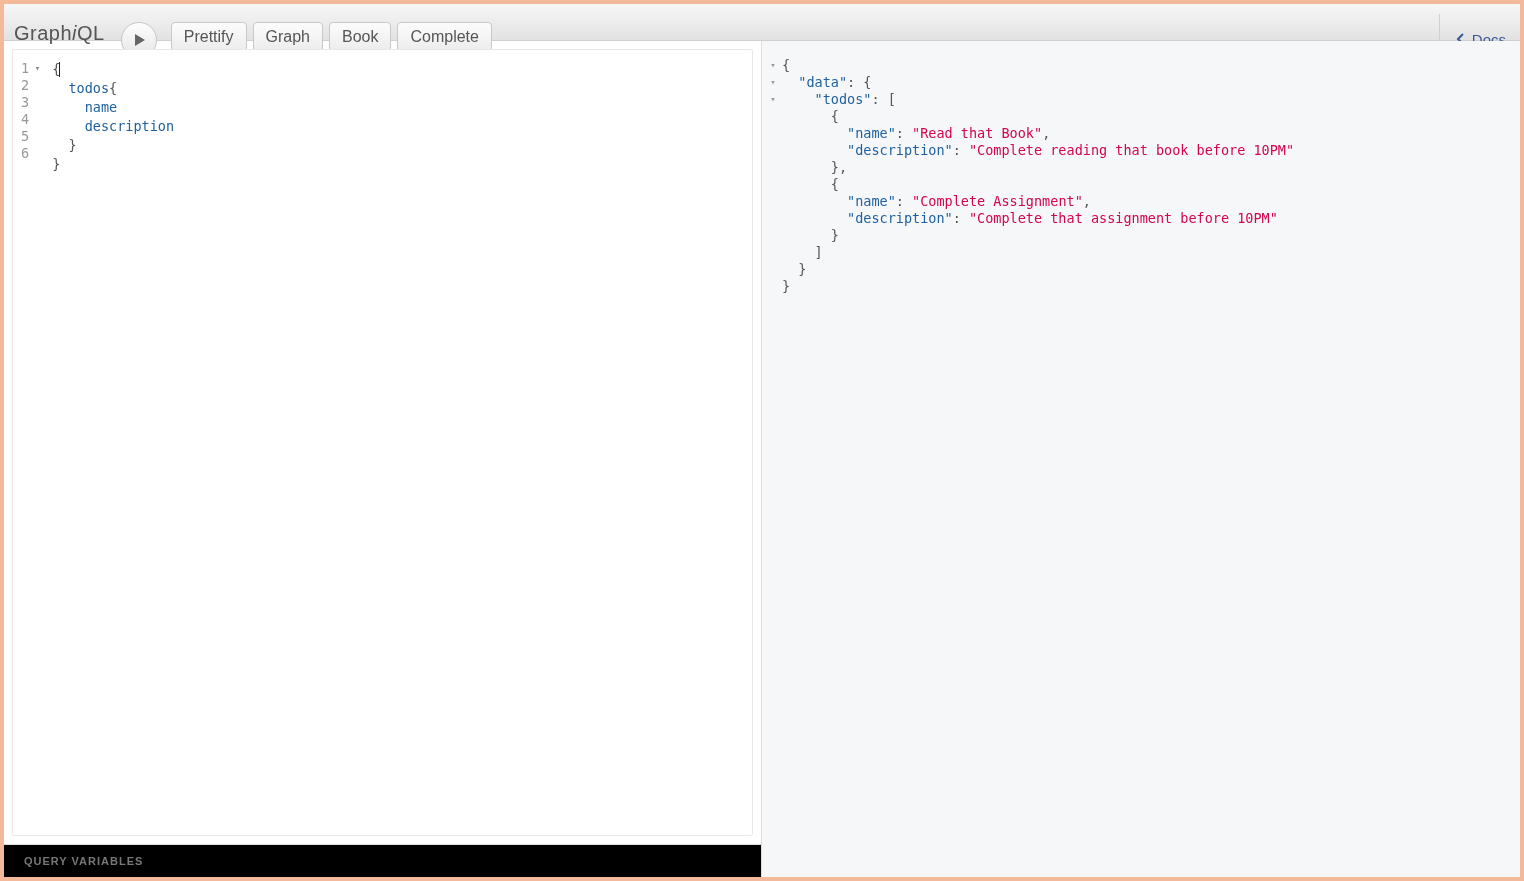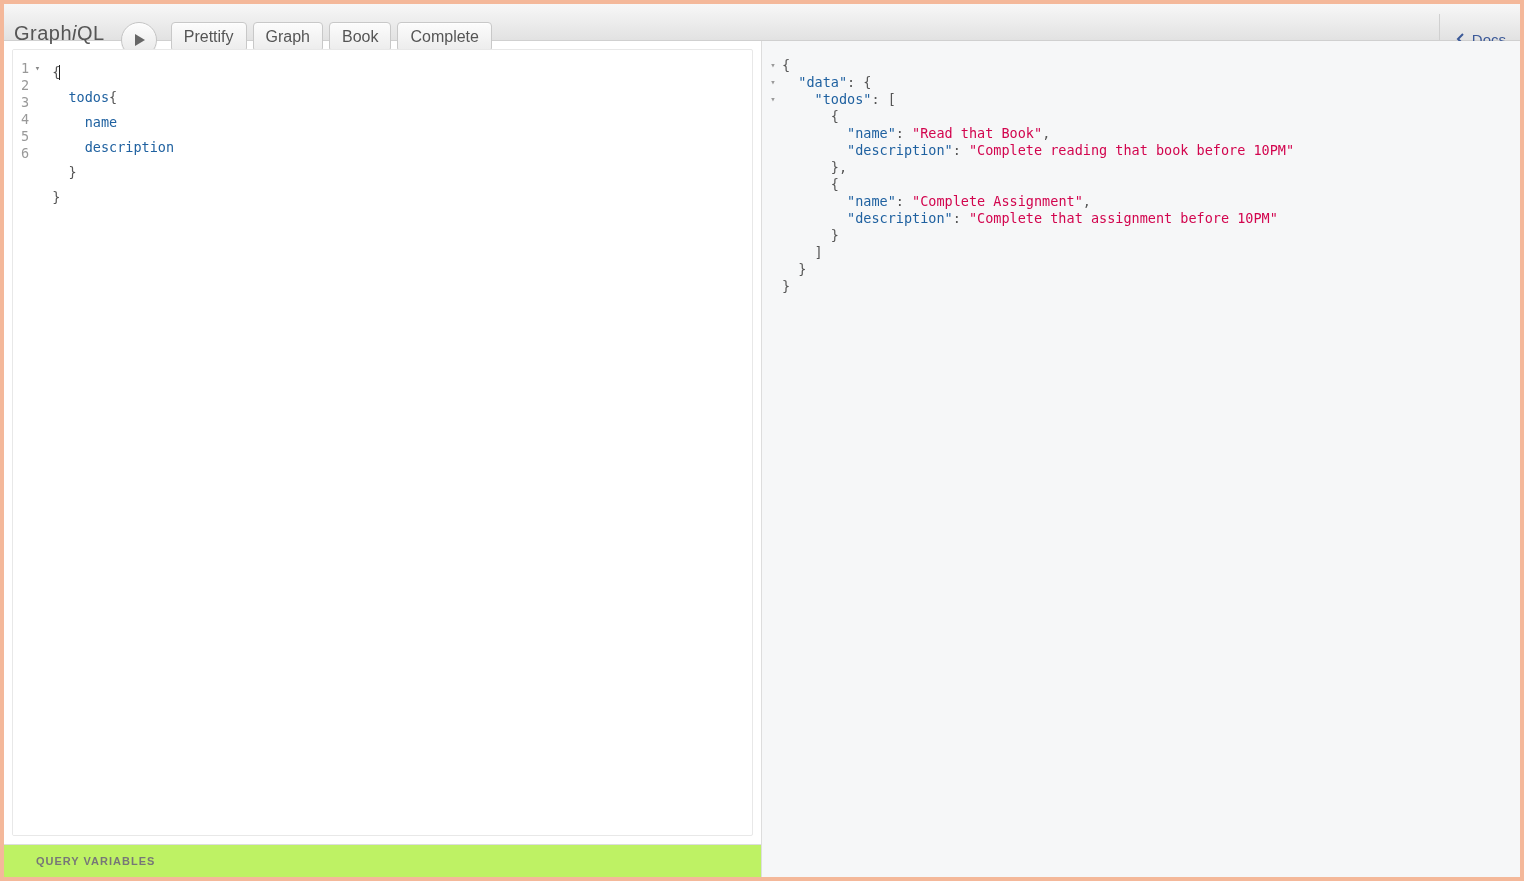--- a/index.html
+++ b/index.html
@@ -133,27 +133,27 @@
       width: 8px;
       font-size: 9px;
       color: #888;
       margin-left: 3px;
     }
     .code-area {
       flex: 1;
       padding: 10px 8px;
       font-family: "SF Mono", Consolas, Menlo, monospace;
       font-size: 13.5px;
-      line-height: 25px;
+      line-height: 19px;
       white-space: pre;
     }
     .variables-bar {
-      background: #bef264;
+      background: #000000;
       border-top: 1px solid #ddd;
-      padding: 10px 32px;
+      padding: 10px 20px;
       font-size: 11px;
       font-weight: bold;
       color: #777;
       letter-spacing: 1px;
       cursor: pointer;
     }
     .result-pane {
       width: 50%;
       display: flex;
       background: #f6f7f8;

